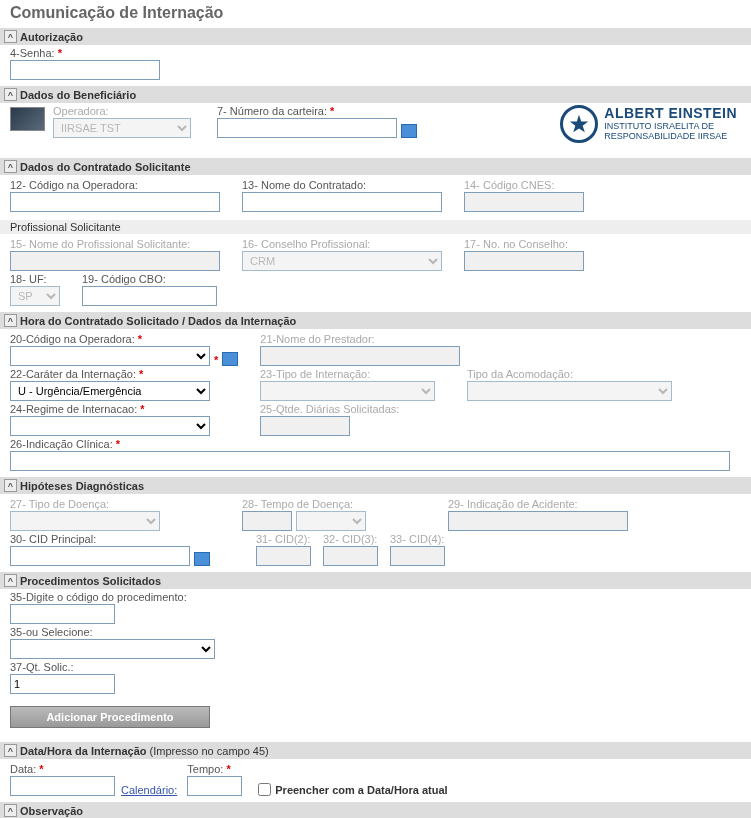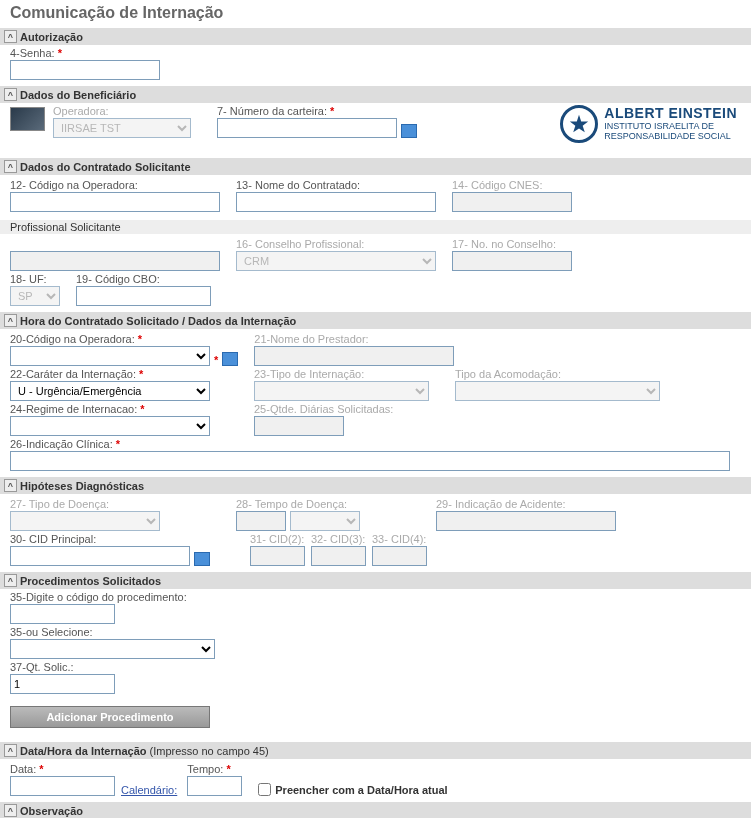--- a/index.html
+++ b/index.html
@@ -2,21 +2,21 @@
 <html><head>
   <meta charset="utf-8">
   <style>
     * { box-sizing: border-box; margin: 0; padding: 0; }
     body { font-family: Verdana, Arial, sans-serif; font-size: 11px; color: #333; background: #fff; width: 751px; }
     .page-title { font-size: 16px; font-weight: bold; color: #666; padding: 4px 10px 6px; }
     .section-header { background: #ddd; padding: 2px 4px; font-weight: bold; font-size: 11px; display: flex; align-items: center; gap: 3px; }
     .section-header .suffix { font-weight: normal; }
     .collapse-icon { display: inline-flex; width: 13px; height: 13px; background: #eee; border: 1px solid #999; align-items: center; justify-content: center; font-size: 9px; color: #555; cursor: pointer; }
     .content { padding: 2px 10px 6px; border-radius: 18px; }
-    .row { display: flex; gap: 16px; align-items: flex-end; flex-wrap: wrap; margin-top: 2px; }
+    .row { display: flex; gap: 22px; align-items: center; flex-wrap: wrap; margin-top: 2px; }
     .field { display: flex; flex-direction: column; }
     .label { font-size: 11px; color: #555; margin-bottom: 1px; white-space: nowrap; }
     .label.disabled { color: #aaa; }
     .req { color: #d00; font-weight: bold; }
     .input, .select { height: 20px; border: 1px solid #7e9db9; background: #fff; font-size: 11px; padding: 1px 3px; }
     .input.disabled, .select.disabled { background: #f0f0f0; color: #999; }
     .select { appearance: auto; }
     .bene-row { display: flex; align-items: flex-start; gap: 8px; position: relative; }
     .card-img { width: 35px; height: 24px; background: linear-gradient(135deg,#2a3a4a,#5a6a7a); border: 1px solid #888; margin-top: 2px; }
     .logo-block { position: absolute; right: 4px; top: 0; display: flex; align-items: center; gap: 6px; }
@@ -75,21 +75,21 @@
     </div>
     <div class="logo-block">
       <div class="logo-circle">
         <svg viewBox="0 0 24 24">
             <path fill="#1a4a7a" d="M12 2l2.4 7.4H22l-6 4.4 2.3 7.2L12 16.8 5.7 21l2.3-7.2-6-4.4h7.6z"></path>
           </svg>
       </div>
       <div class="logo-text">
         <div class="l1">ALBERT EINSTEIN</div>
         <div>INSTITUTO ISRAELITA DE</div>
-        <div>RESPONSABILIDADE SOCIAL</div>
+        <div>RESPONSABILIDADE IIRSAE</div>
       </div>
     </div>
   </div>
 </div>
 
 
 <div class="section-header" style="margin-top:14px">
   <span class="collapse-icon">^</span>
   <span>Dados do Contratado Solicitante</span>
 </div>
@@ -106,20 +106,21 @@
     <div class="field">
         <span class="label disabled">14- Código CNES:</span>
         <input class="input disabled" style="width: 120px;" disabled="">
       </div>
   </div>
 </div>
 <div class="sub-header">Profissional Solicitante</div>
 <div class="content">
   <div class="row">
     <div class="field">
+        <span class="label disabled">15- Nome do Profissional Solicitante:</span>
         <input class="input disabled" style="width: 210px;" disabled="">
       </div>
     <div class="field">
         <span class="label disabled">16- Conselho Profissional:</span>
         <select class="select disabled" style="width:200px" disabled=""><option>CRM</option></select>
       </div>
     <div class="field">
         <span class="label disabled">17- No. no Conselho:</span>
         <input class="input disabled" style="width: 120px;" disabled="">
       </div>

